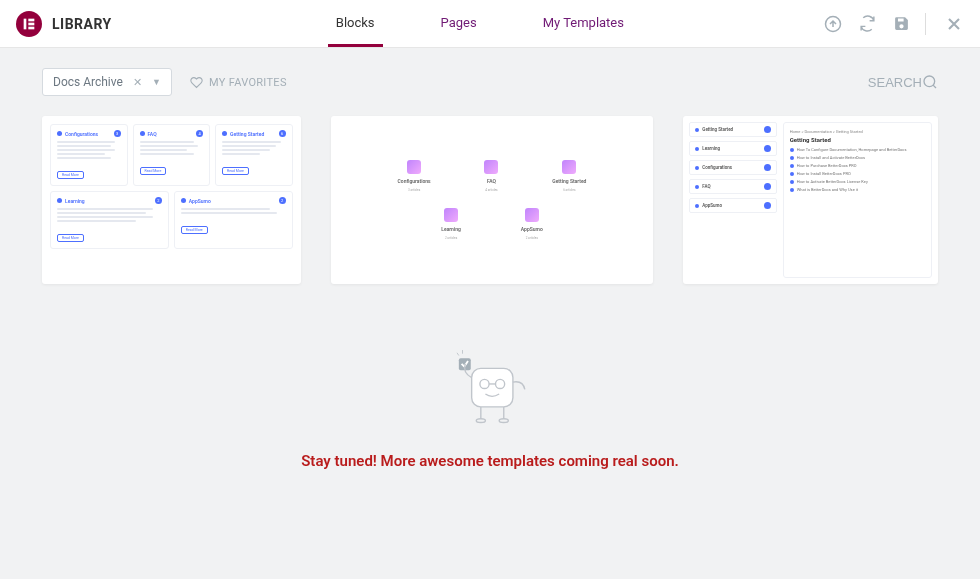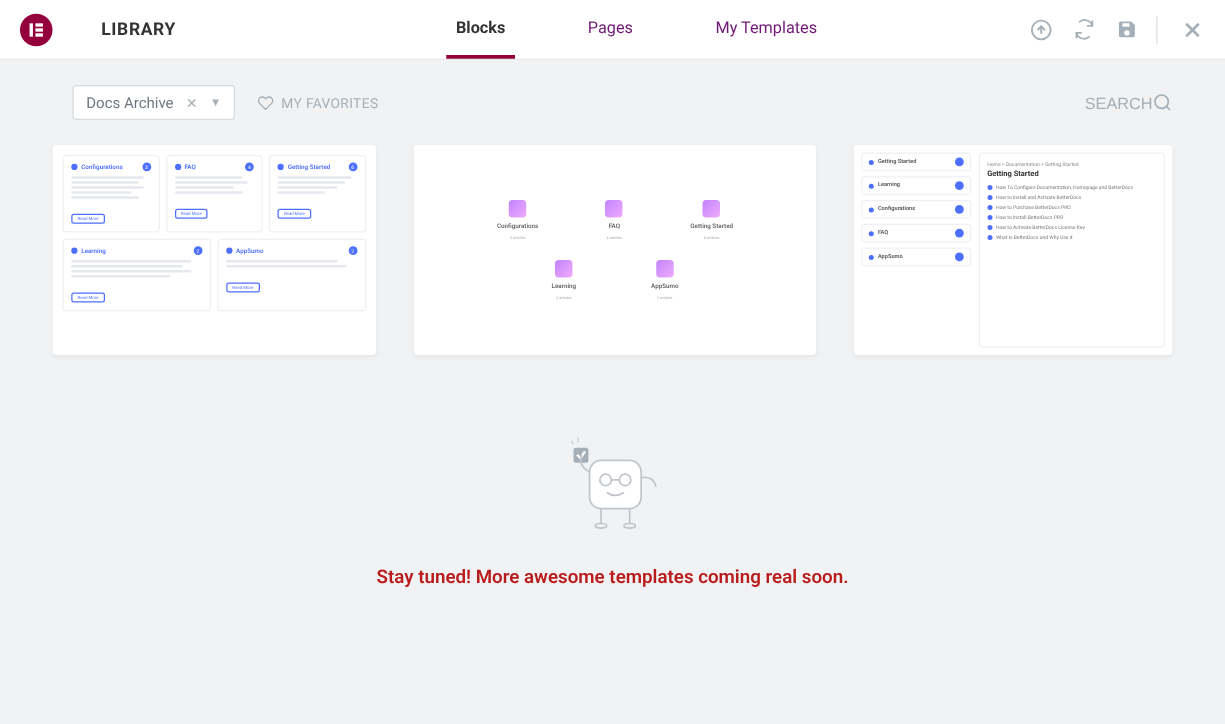--- a/index.html
+++ b/index.html
@@ -2,30 +2,30 @@
 <html><head>
 <meta charset="utf-8">
 <style>
 * { margin: 0; padding: 0; box-sizing: border-box; }
 body { font-family: -apple-system, BlinkMacSystemFont, "Segoe UI", Roboto, sans-serif; background: #f1f2f3; width: 980px; height: 579px; overflow: hidden; }
 
 .header { background: #fff; height: 48px; display: flex; align-items: center; border-bottom: 1px solid #e6e6e6; }
 .logo-wrap { display: flex; align-items: center; padding: 0 16px; gap: 10px; }
 .logo { width: 26px; height: 26px; background: #93003c; border-radius: 50%; display: flex; align-items: center; justify-content: center; color: #fff; font-size: 14px; font-weight: bold; }
 .logo svg { width: 16px; height: 16px; }
-.title { font-size: 14px; font-weight: 700; color: #333; letter-spacing: 0.5px; margin-left: 29px; }
+.title { font-size: 14px; font-weight: 700; color: #333; letter-spacing: 0.5px; }
 .tabs { display: flex; margin-left: 200px; gap: 50px; height: 100%; }
 .tab { display: flex; align-items: center; font-size: 13px; color: #701a75; cursor: pointer; border-bottom: 3px solid transparent; padding: 0 8px; }
-.tab.active { color: #333; border-bottom-color: #93003c; font-weight: 700; }
+.tab.active { color: #333; border-bottom-color: #93003c; font-weight: 400; }
 .header-actions { margin-left: auto; display: flex; align-items: center; gap: 14px; padding-right: 16px; }
 .icon-btn { width: 20px; height: 20px; color: #a4afb7; cursor: pointer; display: flex; align-items: center; justify-content: center; }
 .icon-btn.close { margin-left: 4px; }
 .divider { width: 1px; height: 22px; background: #ddd; }
 
-.toolbar { display: flex; align-items: center; padding: 20px 42px 12px; gap: 18px; margin-left: 16px; }
+.toolbar { display: flex; align-items: center; padding: 20px 42px 12px; gap: 18px; }
 .dropdown { background: #fff; border: 1px solid #d5dadf; border-radius: 3px; padding: 6px 10px; display: flex; align-items: center; gap: 10px; font-size: 12px; color: #6d7882; cursor: pointer; }
 .dropdown .clear { color: #a4afb7; font-size: 11px; }
 .dropdown .chev { color: #a4afb7; font-size: 9px; }
 .fav { display: flex; align-items: center; gap: 6px; color: #a4afb7; font-size: 11px; letter-spacing: 0.3px; cursor: pointer; }
 .search-wrap { margin-left: auto; display: flex; align-items: center; gap: 0; }
 .search-input { border: none; background: transparent; font-size: 13px; color: #a4afb7; text-align: right; width: 80px; outline: none; }
 .search-input::placeholder { color: #a4afb7; }
 .search-icon { color: #a4afb7; }
 
 .grid { display: flex; gap: 30px; padding: 8px 42px 20px; }

